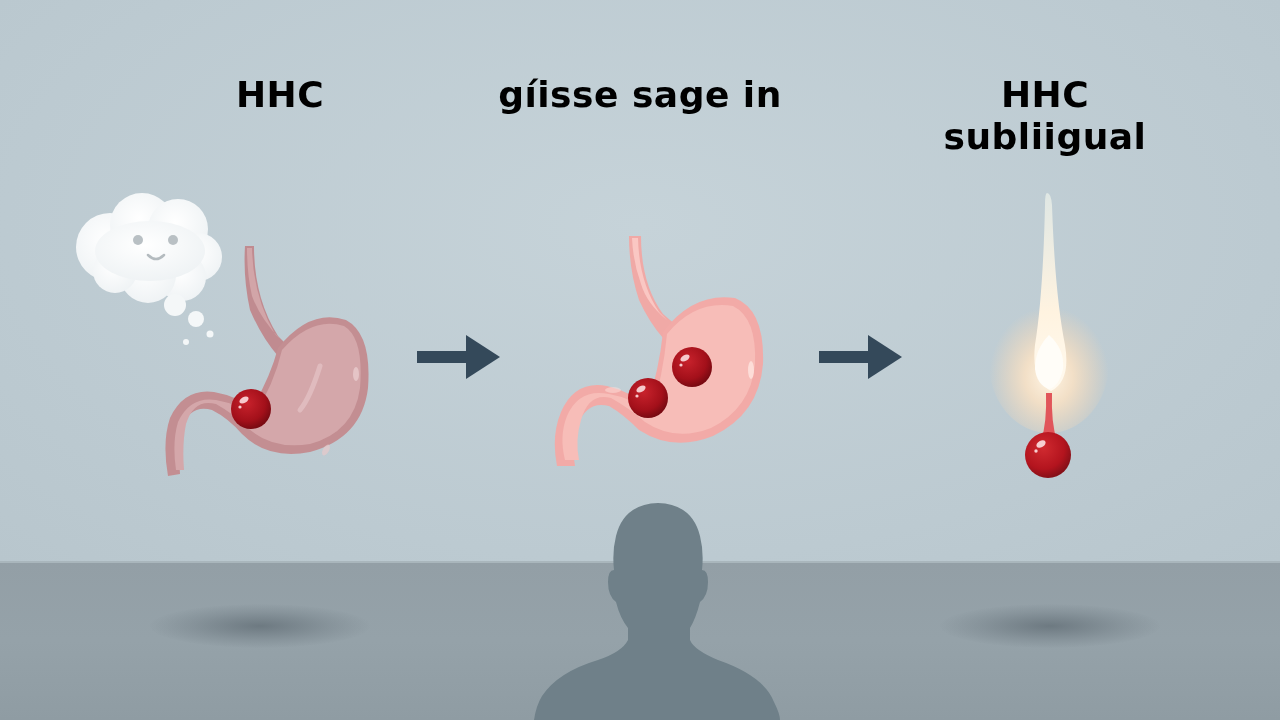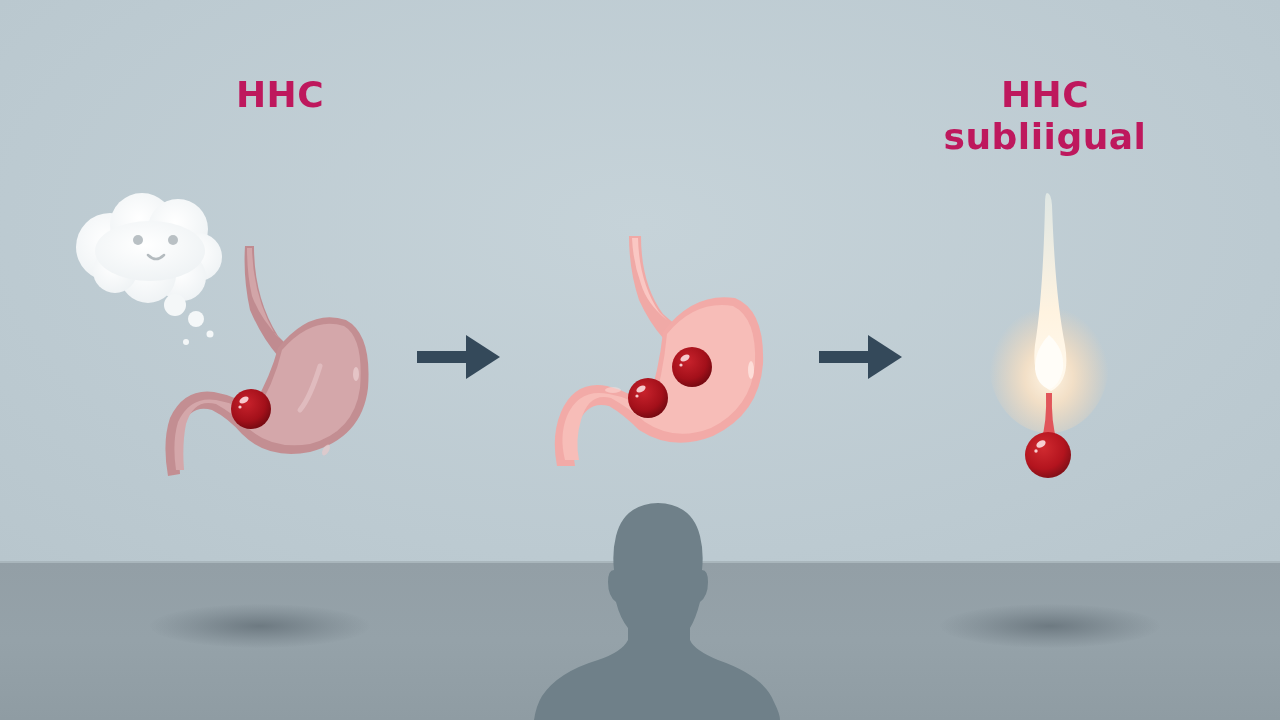--- a/index.html
+++ b/index.html
@@ -8,40 +8,41 @@
       background: linear-gradient(180deg, #bccbd2 0%, #c1cfd5 60%, #c3d0d6 78%);
       font-family: "DejaVu Sans", "Liberation Sans", sans-serif;
     }
     .wall { position: absolute; left: 0; top: 0; width: 1280px; height: 562px;
       background: radial-gradient(ellipse at 50% 40%, #c6d3d9 0%, #bccad1 70%, #b8c6cd 100%); }
     .floor { position: absolute; left: 0; top: 562px; width: 1280px; height: 158px;
       background: linear-gradient(180deg, #939fa6 0%, #95a2a9 50%, #8f9ca3 100%); }
     .floor-edge { position: absolute; left: 0; top: 561px; width: 1280px; height: 2px; background: #a9b6bc; }
     .shadow { position: absolute; border-radius: 50%;
       background: radial-gradient(ellipse at center, rgba(96,108,116,0.75) 0%, rgba(110,122,130,0.35) 45%, rgba(140,152,160,0) 72%); }
-    .title { position: absolute; text-align: center; color: #be185d; font-weight: bold;
+    .title { position: absolute; text-align: center; color: #000000; font-weight: bold;
       font-size: 36px; line-height: 42px; letter-spacing: 0.5px; }
     .title span { display: block; }
     .art { position: absolute; }
     .arrow { position: absolute; }
   </style>
 </head>
 <body>
 
 <div class="wall"></div>
 <div class="floor"></div>
 <div class="floor-edge"></div>
 
 <div class="shadow" style="left:150px; top:604px; width:220px; height:44px;"></div>
 <div class="shadow" style="left:940px; top:604px; width:220px; height:44px;"></div>
 
 <div class="title" style="left:120px; top:74px; width:320px;">
   <span>HHC</span>
 </div>
 <div class="title" style="left:470px; top:74px; width:340px;">
+  <span>gíisse sage in</span>
 </div>
 <div class="title" style="left:885px; top:74px; width:320px;">
   <span>HHC</span>
   <span>subliigual</span>
 </div>
 
 <svg class="art" style="left:70px; top:185px;" width="160" height="165" viewBox="0 0 160 165">
   <defs>
     <radialGradient id="cloudG" cx="45%" cy="40%" r="65%">
       <stop offset="0%" stop-color="#ffffff"></stop>

